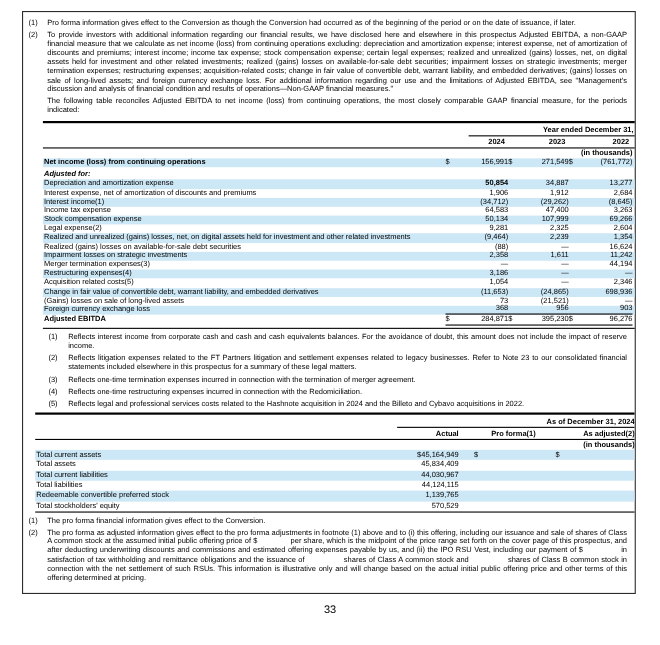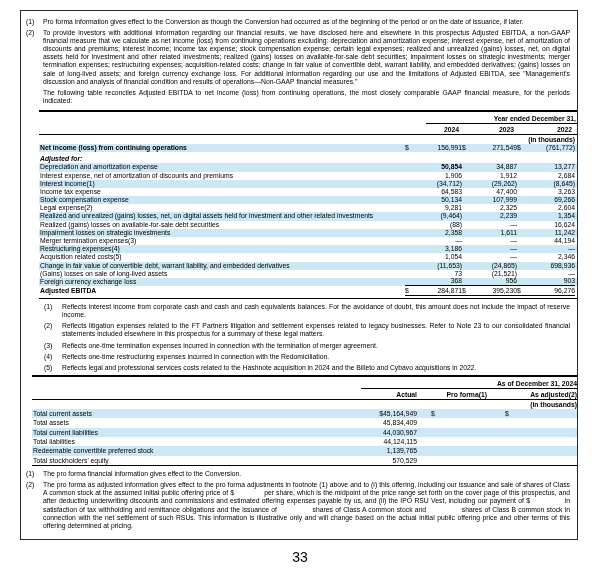--- a/index.html
+++ b/index.html
@@ -45,21 +45,21 @@
              padding:0 0 1px 0;}
   .t2 .cols{display:flex;border-bottom:1px solid #000;font-weight:bold;padding:2px 0 1px 0;}
   .t2 .cols .sp{flex:1;}
   .hc{text-align:right;} .hc.h1{width:78px;} .hc.h2{width:70px;} .hc.h3{width:90px;}
   .tr2{display:flex;height:9.4px;line-height:9.4px;}
   .tr2 .tl{flex:1;padding-left:1px;white-space:nowrap;overflow:hidden;}
   .tc1{width:78px;text-align:right;}
   .tc2{width:70px;display:flex;justify-content:flex-start;padding-left:14px;box-sizing:border-box;}
   .tc3{width:90px;display:flex;justify-content:flex-start;padding-left:18px;box-sizing:border-box;}
   .t2 .units{padding-right:0;}
-  .pageno{position:absolute;left:0;top:549px;width:600px;text-align:center;font-size:14px;}
+  .pageno{position:absolute;left:0;top:549px;width:600px;text-align:center;font-size:10px;}
 </style>
 </head>
 <body>
 
 <div class="pagebox">
   <div class="inner">
 
     <div class="fnote">
       <span class="num">(1)</span>
       <span class="txt">Pro forma information gives effect to the Conversion as though the Conversion had occurred as of the beginning of the period or on the date of issuance, if later.</span>

